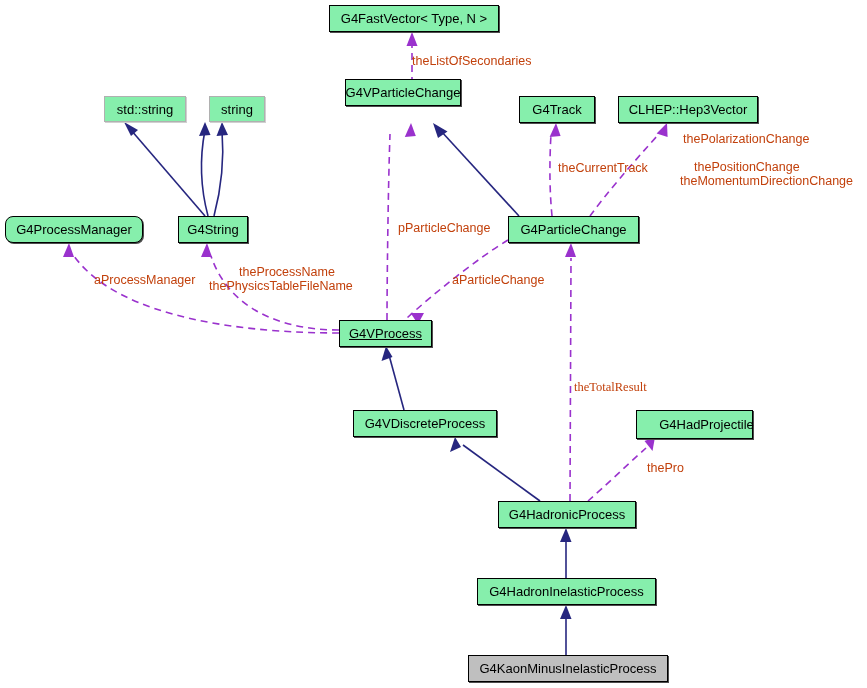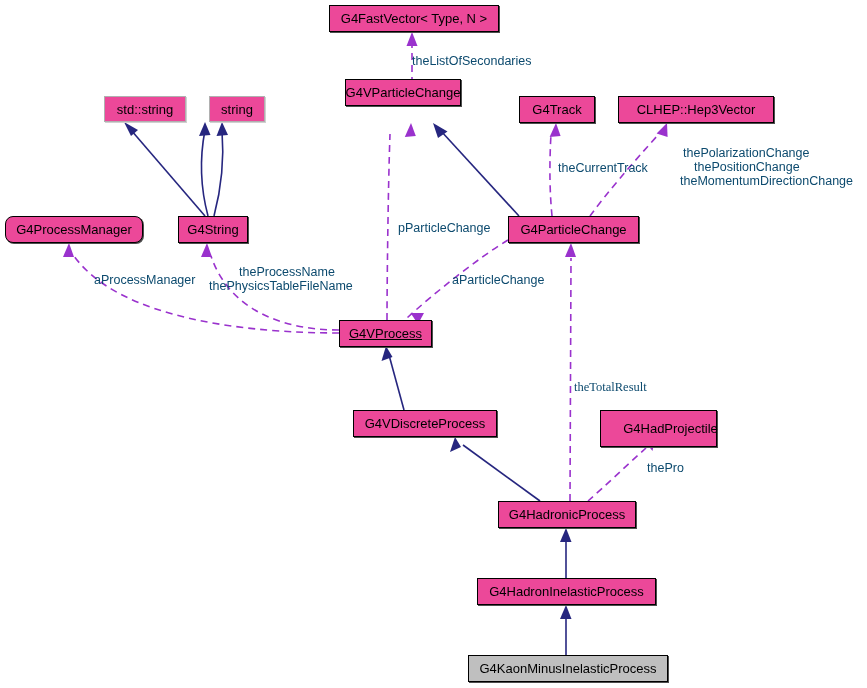--- a/index.html
+++ b/index.html
@@ -18,21 +18,21 @@
   svg.canvas {
     position: absolute;
     left: 0;
     top: 0;
     width: 867px;
     height: 688px;
   }
   .node-box {
     position: absolute;
     box-sizing: border-box;
-    background: #ec4899;
+    background: #86efac;
     border: 1px solid #000000;
     display: flex;
     align-items: center;
     justify-content: center;
     font-size: 13px;
     color: #000000;
     white-space: nowrap;
     line-height: 1;
     box-shadow: 1px 1px 0 0 #4d4d4d;
   }
@@ -43,21 +43,21 @@
     margin-left: 24px;
   }
   .node-box.highlight {
     background: #bfbfbf;
     border: 1px solid #000000;
     box-shadow: 1px 1px 0 0 #4d4d4d;
   }
   .edge-label {
     position: absolute;
     font-size: 12.5px;
-    color: #0c4a6e;
+    color: #c2410c;
     white-space: nowrap;
     line-height: 14px;
     text-align: center;
   }
 </style>
 </head>
 <body>
 
 <div id="diagram-root">
 
@@ -147,21 +147,21 @@
   </div>
 
   <div class="node-box" style="left:345px; top:79px; width:116px; height:27px;">
     <span>G4VParticleChange</span>
   </div>
 
   <div class="node-box" style="left:519px; top:96px; width:76px; height:27px;">
     <span>G4Track</span>
   </div>
 
-  <div class="node-box" style="left:618px; top:96px; width:156px; height:27px;">
+  <div class="node-box" style="left:618px; top:96px; width:140px; height:27px;">
     <span>CLHEP::Hep3Vector</span>
   </div>
 
   <div class="node-box" style="left:5px; top:216px; width:138px; height:27px;border-radius:8px;">
     <span>G4ProcessManager</span>
   </div>
 
   <div class="node-box" style="left:178px; top:216px; width:70px; height:27px;">
     <span>G4String</span>
   </div>
@@ -171,41 +171,41 @@
   </div>
 
   <div class="node-box" style="left:339px; top:320px; width:93px; height:27px;text-decoration:underline;">
     <span>G4VProcess</span>
   </div>
 
   <div class="node-box" style="left:353px; top:410px; width:144px; height:27px;">
     <span>G4VDiscreteProcess</span>
   </div>
 
-  <div class="node-box" style="left:600px; top:410px; width:117px; height:37px;padding-left:24px;">
+  <div class="node-box" style="left:636px; top:410px; width:117px; height:29px;padding-left:24px;">
     <span>G4HadProjectile</span>
   </div>
 
   <div class="node-box" style="left:498px; top:501px; width:138px; height:27px;">
     <span>G4HadronicProcess</span>
   </div>
 
   <div class="node-box" style="left:477px; top:578px; width:179px; height:27px;">
     <span>G4HadronInelasticProcess</span>
   </div>
 
   <div class="node-box highlight" style="left:468px; top:655px; width:200px; height:27px;">
     <span>G4KaonMinusInelasticProcess</span>
   </div>
 
   <div class="edge-label" style="left:412px; top:54px;">theListOfSecondaries</div>
 
   <div class="edge-label" style="left:558px; top:161px;">theCurrentTrack</div>
 
-  <div class="edge-label" style="left:683px; top:146px;">thePolarizationChange</div>
+  <div class="edge-label" style="left:683px; top:132px;">thePolarizationChange</div>
 
   <div class="edge-label" style="left:694px; top:160px;">thePositionChange</div>
 
   <div class="edge-label" style="left:680px; top:174px;">theMomentumDirectionChange</div>
 
   <div class="edge-label" style="left:398px; top:221px;">pParticleChange</div>
 
   <div class="edge-label" style="left:94px; top:273px;">aProcessManager</div>
 
   <div class="edge-label" style="left:239px; top:265px;">theProcessName</div>

